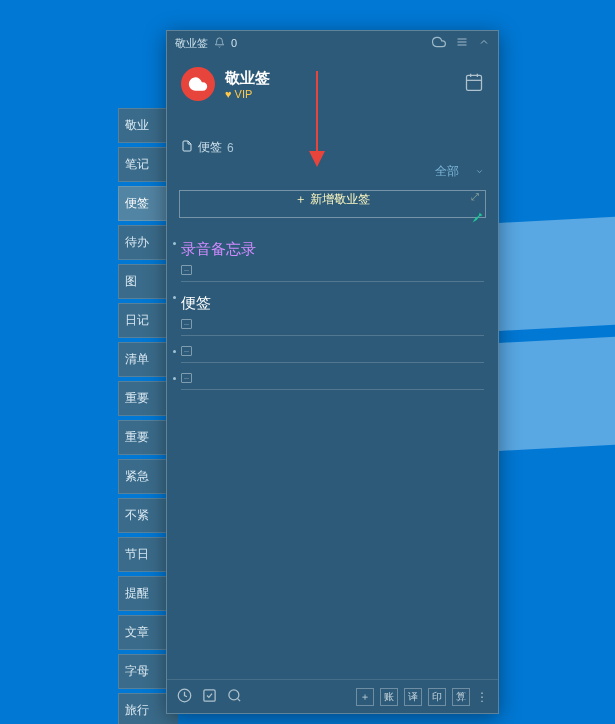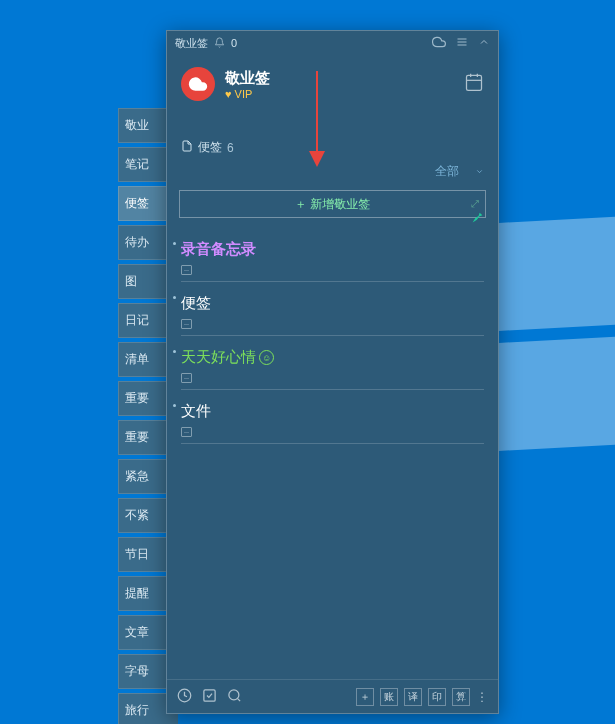--- a/index.html
+++ b/index.html
@@ -118,24 +118,24 @@
   gap: 5px;
 }
 .section-hdr .count { color: #a9c5d6; }
 .section-hdr .all { margin-left: auto; color: #7db6da; display: flex; align-items: center; gap: 16px; margin-top: 48px; }
 
 .add-btn {
   margin: 4px 12px 10px;
   height: 28px;
   border: 1px solid rgba(255,255,255,0.35);
   display: flex;
-  align-items: center;
+  align-items: flex-start;
   justify-content: center;
   font-size: 12px;
-  color: #86efac;
+  color: #fef9c3;
   cursor: pointer;
   position: relative;
 }
 .add-btn .expand {
   position: absolute;
   right: 6px;
   opacity: 0.5;
   font-size: 10px;
 }
 
@@ -151,21 +151,21 @@
   flex: 1;
   overflow: hidden;
   padding: 0 14px;
 }
 .note {
   border-bottom: 1px solid rgba(255,255,255,0.18);
   padding: 10px 0 6px;
   position: relative;
 }
 .note .title { font-size: 15px; color: #fff; margin: 2px 0 6px; }
-.note .title.purple { color: #d18bff; font-weight: bold; }
+.note .title.purple { color: #d18bff; }
 .note .title.green { color: #7de05a; display: flex; align-items: center; gap: 3px; }
 .note .icons { display: flex; gap: 6px; opacity: 0.45; font-size: 11px; }
 .note .dot { position: absolute; left: -8px; top: 14px; width: 3px; height: 3px; border-radius: 50%; background: #9fc4d9; }
 .pin {
   position: absolute;
   right: 14px;
   top: 180px;
   color: #1fc79a;
   font-size: 13px;
 }
@@ -341,31 +341,26 @@
     </div>
     <div class="note">
       <span class="dot"></span>
       <div class="title">便签</div>
       <div class="icons">
           <span class="book-ico"></span>
         </div>
     </div>
     <div class="note">
       <span class="dot"></span>
-      <div class="title green">
-        <span>天天好心情</span>
-          <span class="smiley">☺</span>
-      </div>
       <div class="icons">
           <span class="book-ico"></span>
         </div>
     </div>
     <div class="note">
       <span class="dot"></span>
-      <div class="title">文件</div>
       <div class="icons">
           <span class="book-ico"></span>
         </div>
     </div>
   </div>
 
   <div class="footer">
     <div class="left">
       <span class="fico">
         <svg width="15" height="15" viewBox="0 0 24 24" fill="none" stroke="currentColor" stroke-width="2">

